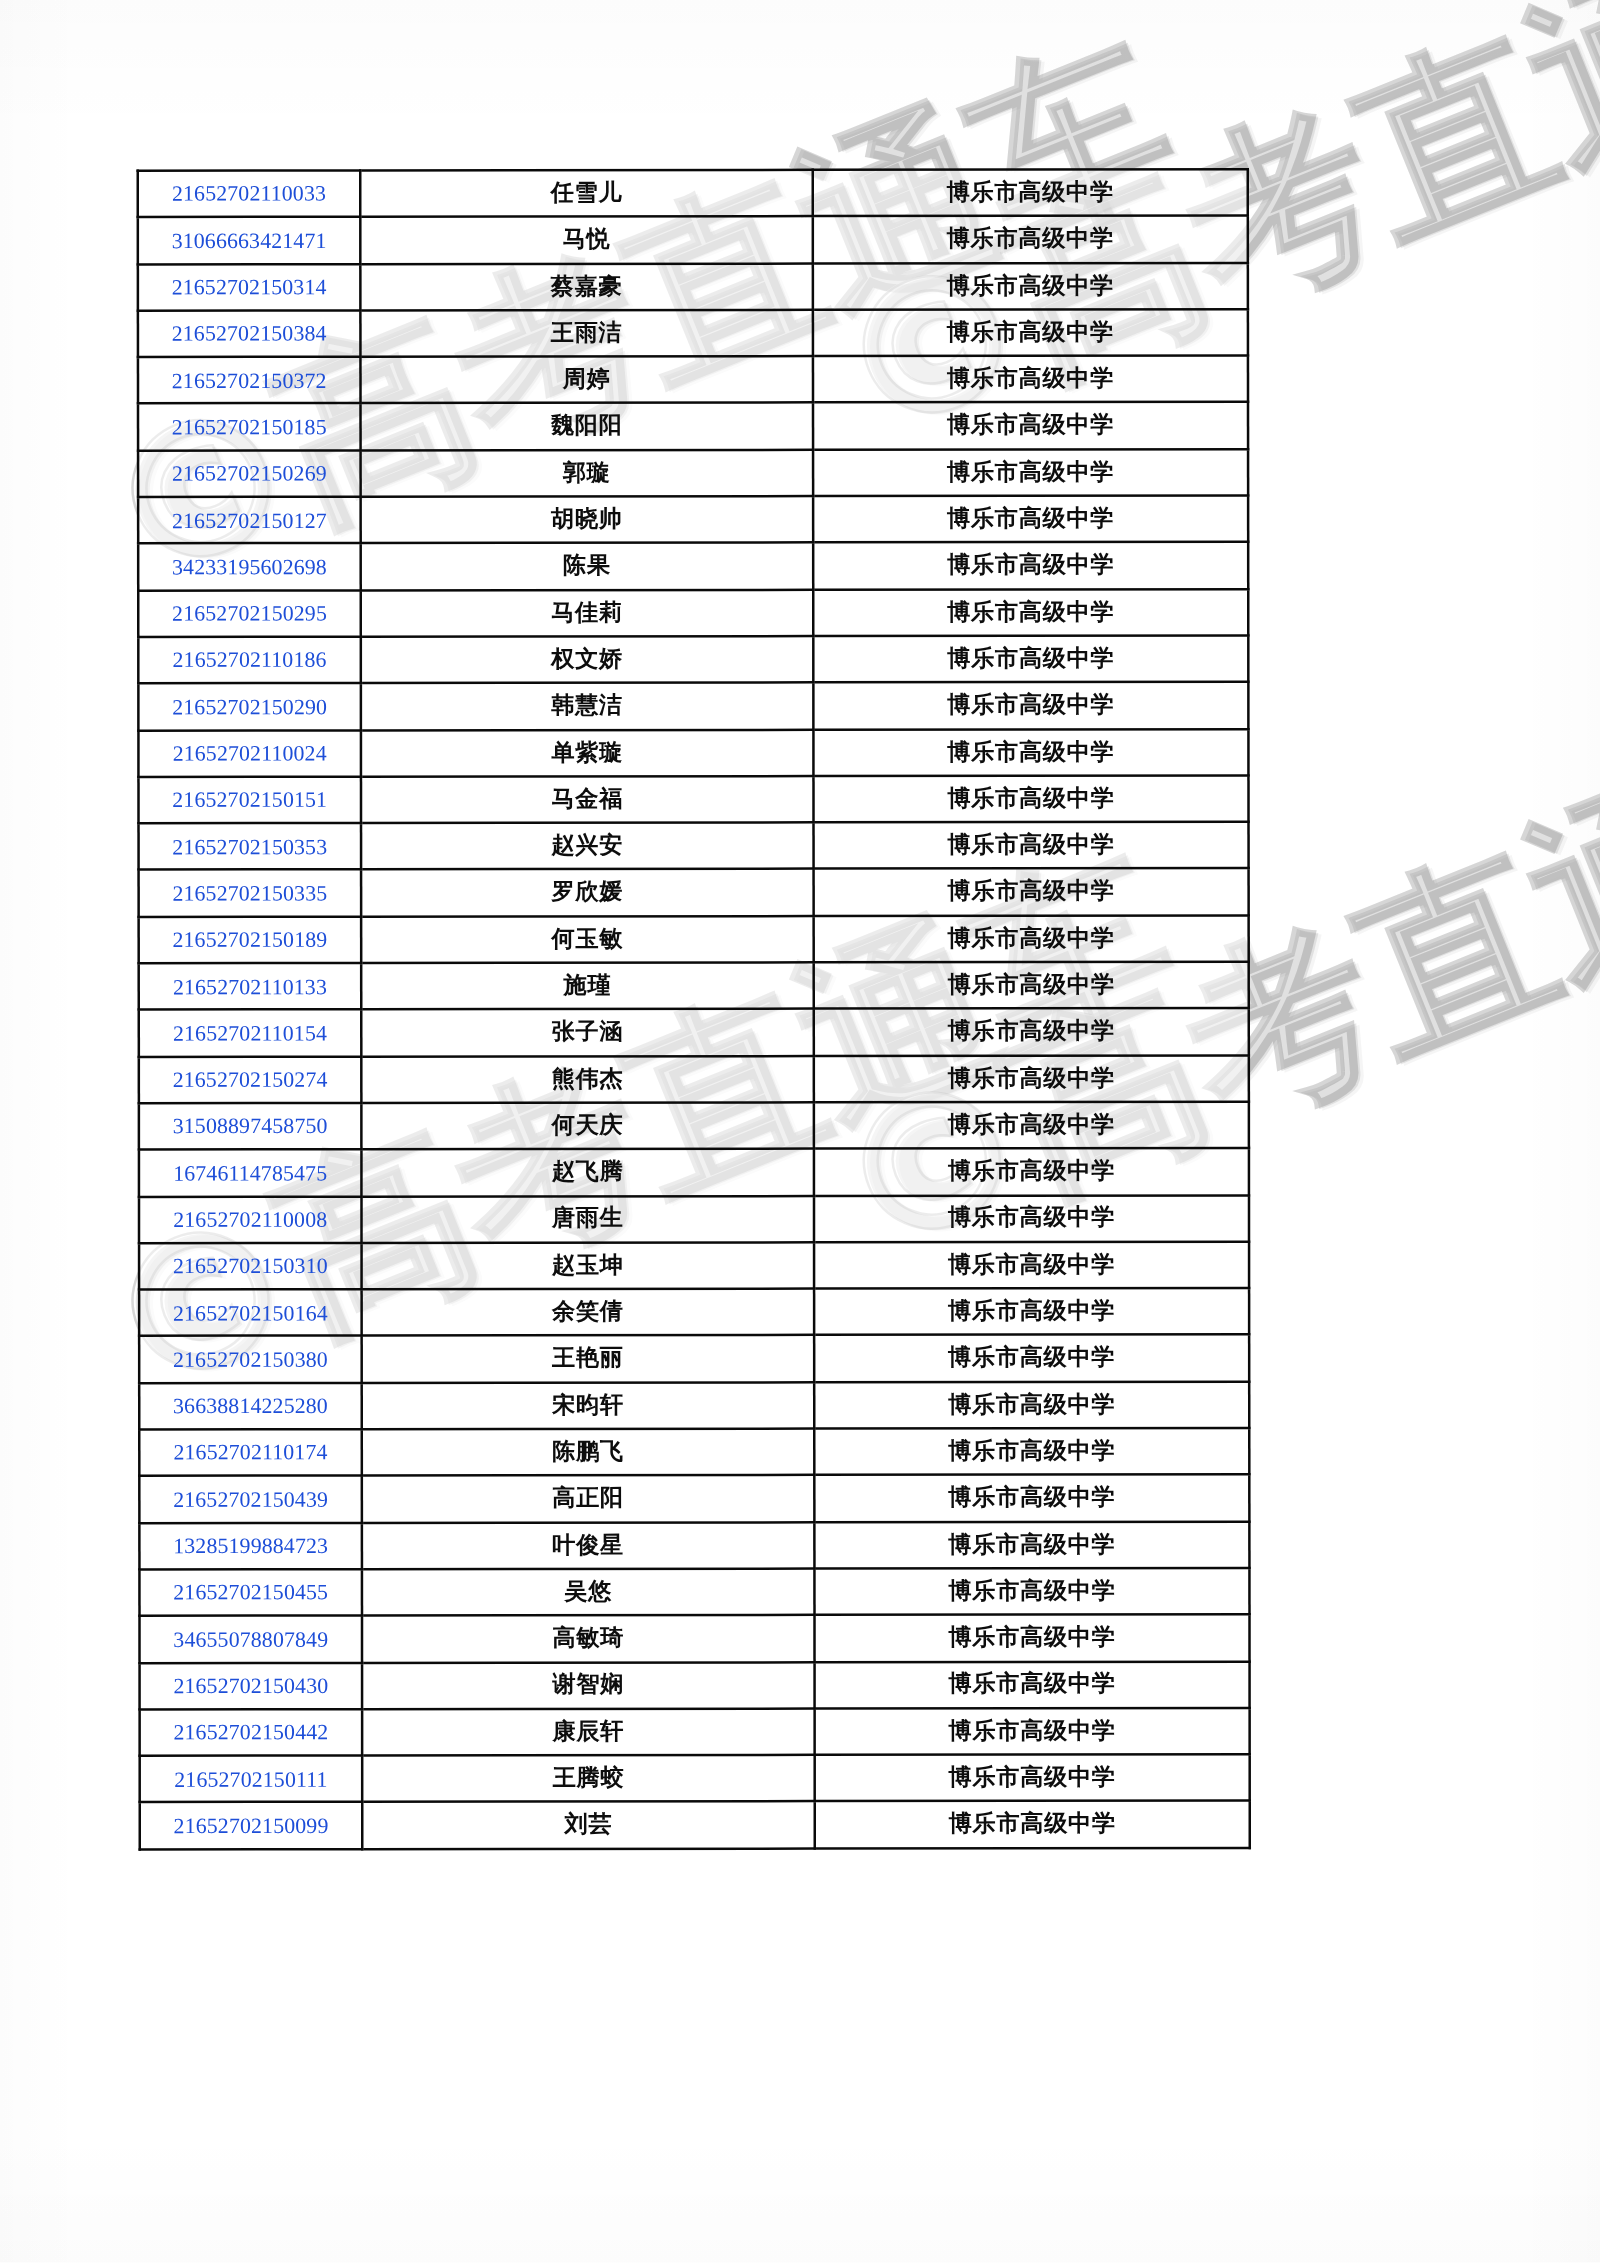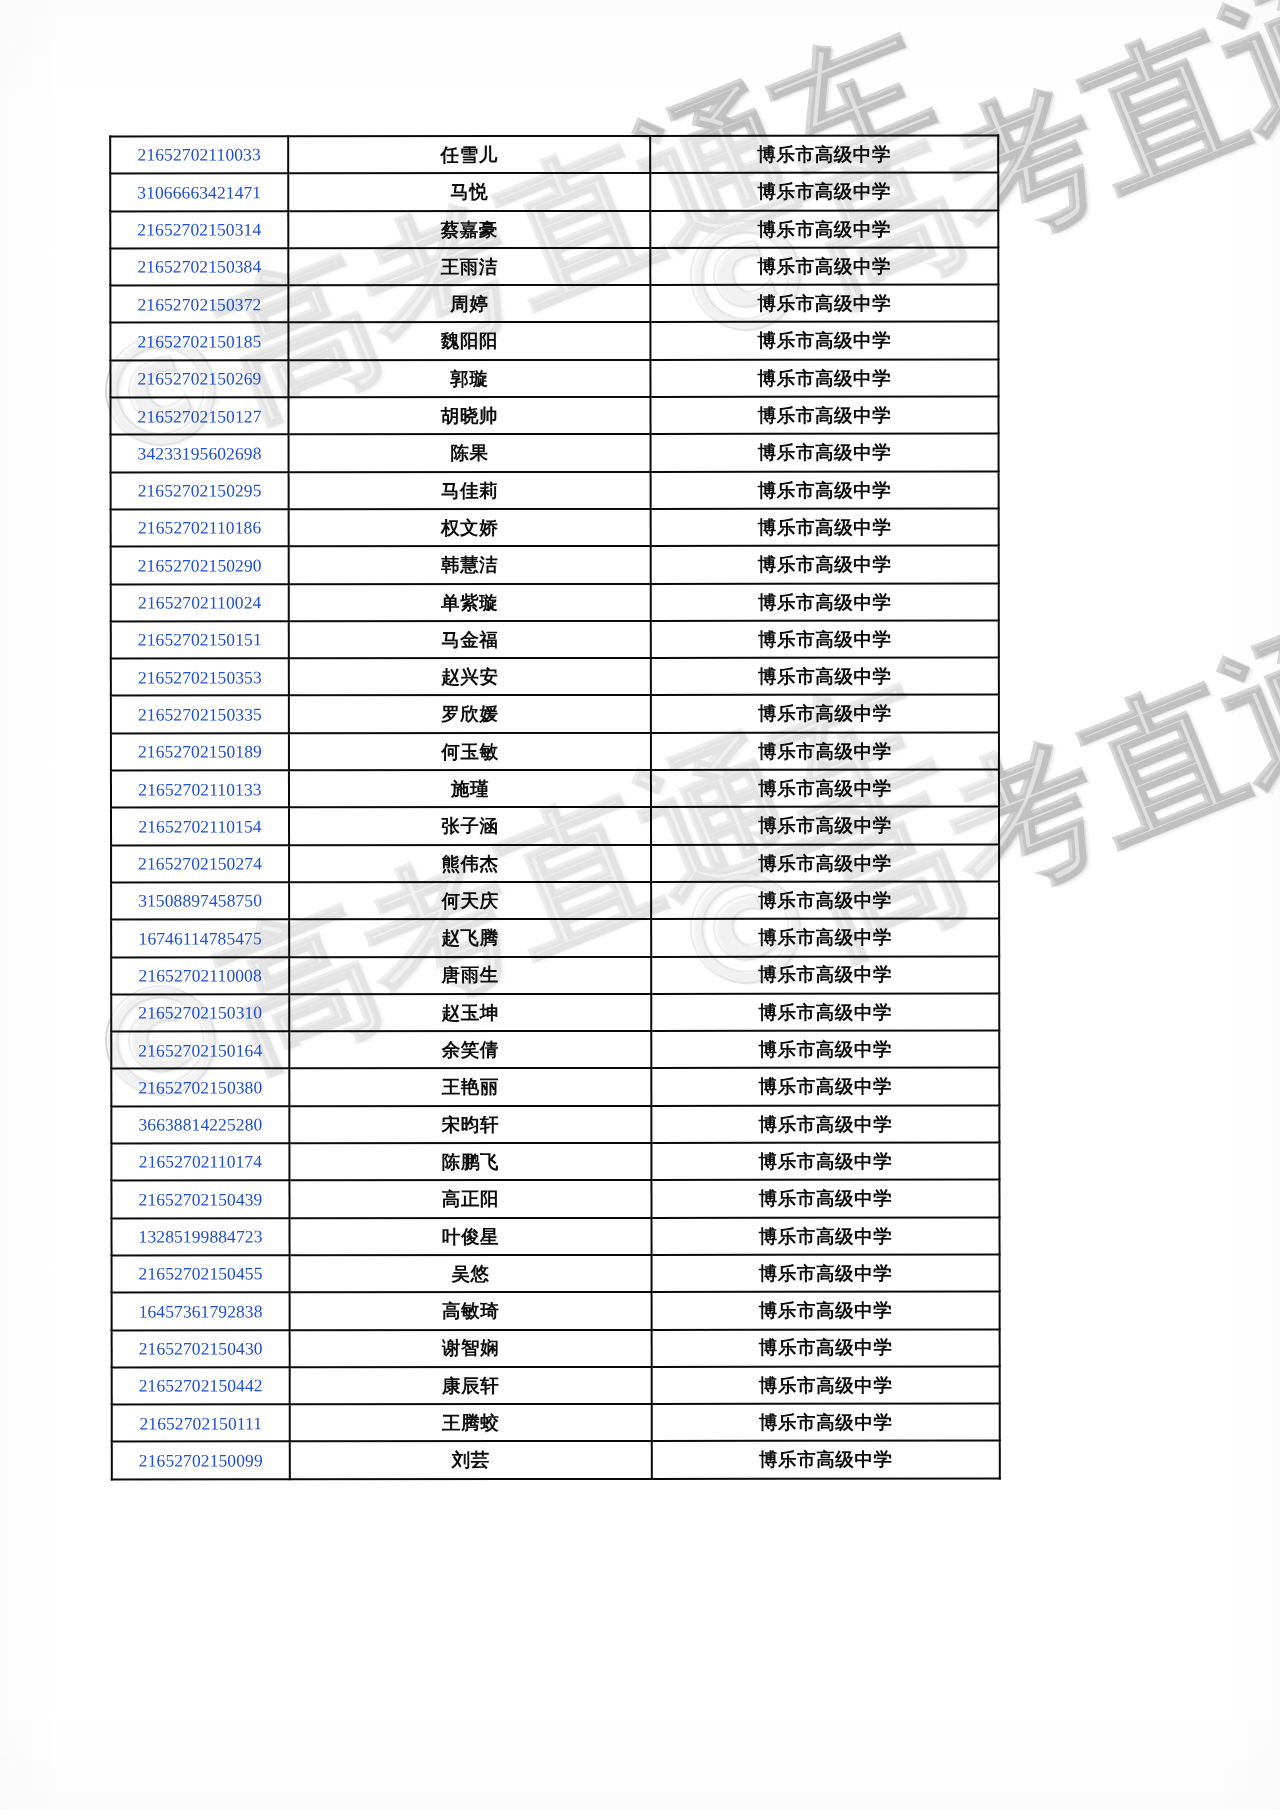--- a/index.html
+++ b/index.html
@@ -273,21 +273,21 @@
             <td class="cell-id">13285199884723</td>
             <td class="cell-name">叶俊星</td>
             <td class="cell-school">博乐市高级中学</td>
           </tr>
           <tr>
             <td class="cell-id">21652702150455</td>
             <td class="cell-name">吴悠</td>
             <td class="cell-school">博乐市高级中学</td>
           </tr>
           <tr>
-            <td class="cell-id">16457361792838</td>
+            <td class="cell-id">34655078807849</td>
             <td class="cell-name">高敏琦</td>
             <td class="cell-school">博乐市高级中学</td>
           </tr>
           <tr>
             <td class="cell-id">21652702150430</td>
             <td class="cell-name">谢智娴</td>
             <td class="cell-school">博乐市高级中学</td>
           </tr>
           <tr>
             <td class="cell-id">21652702150442</td>

